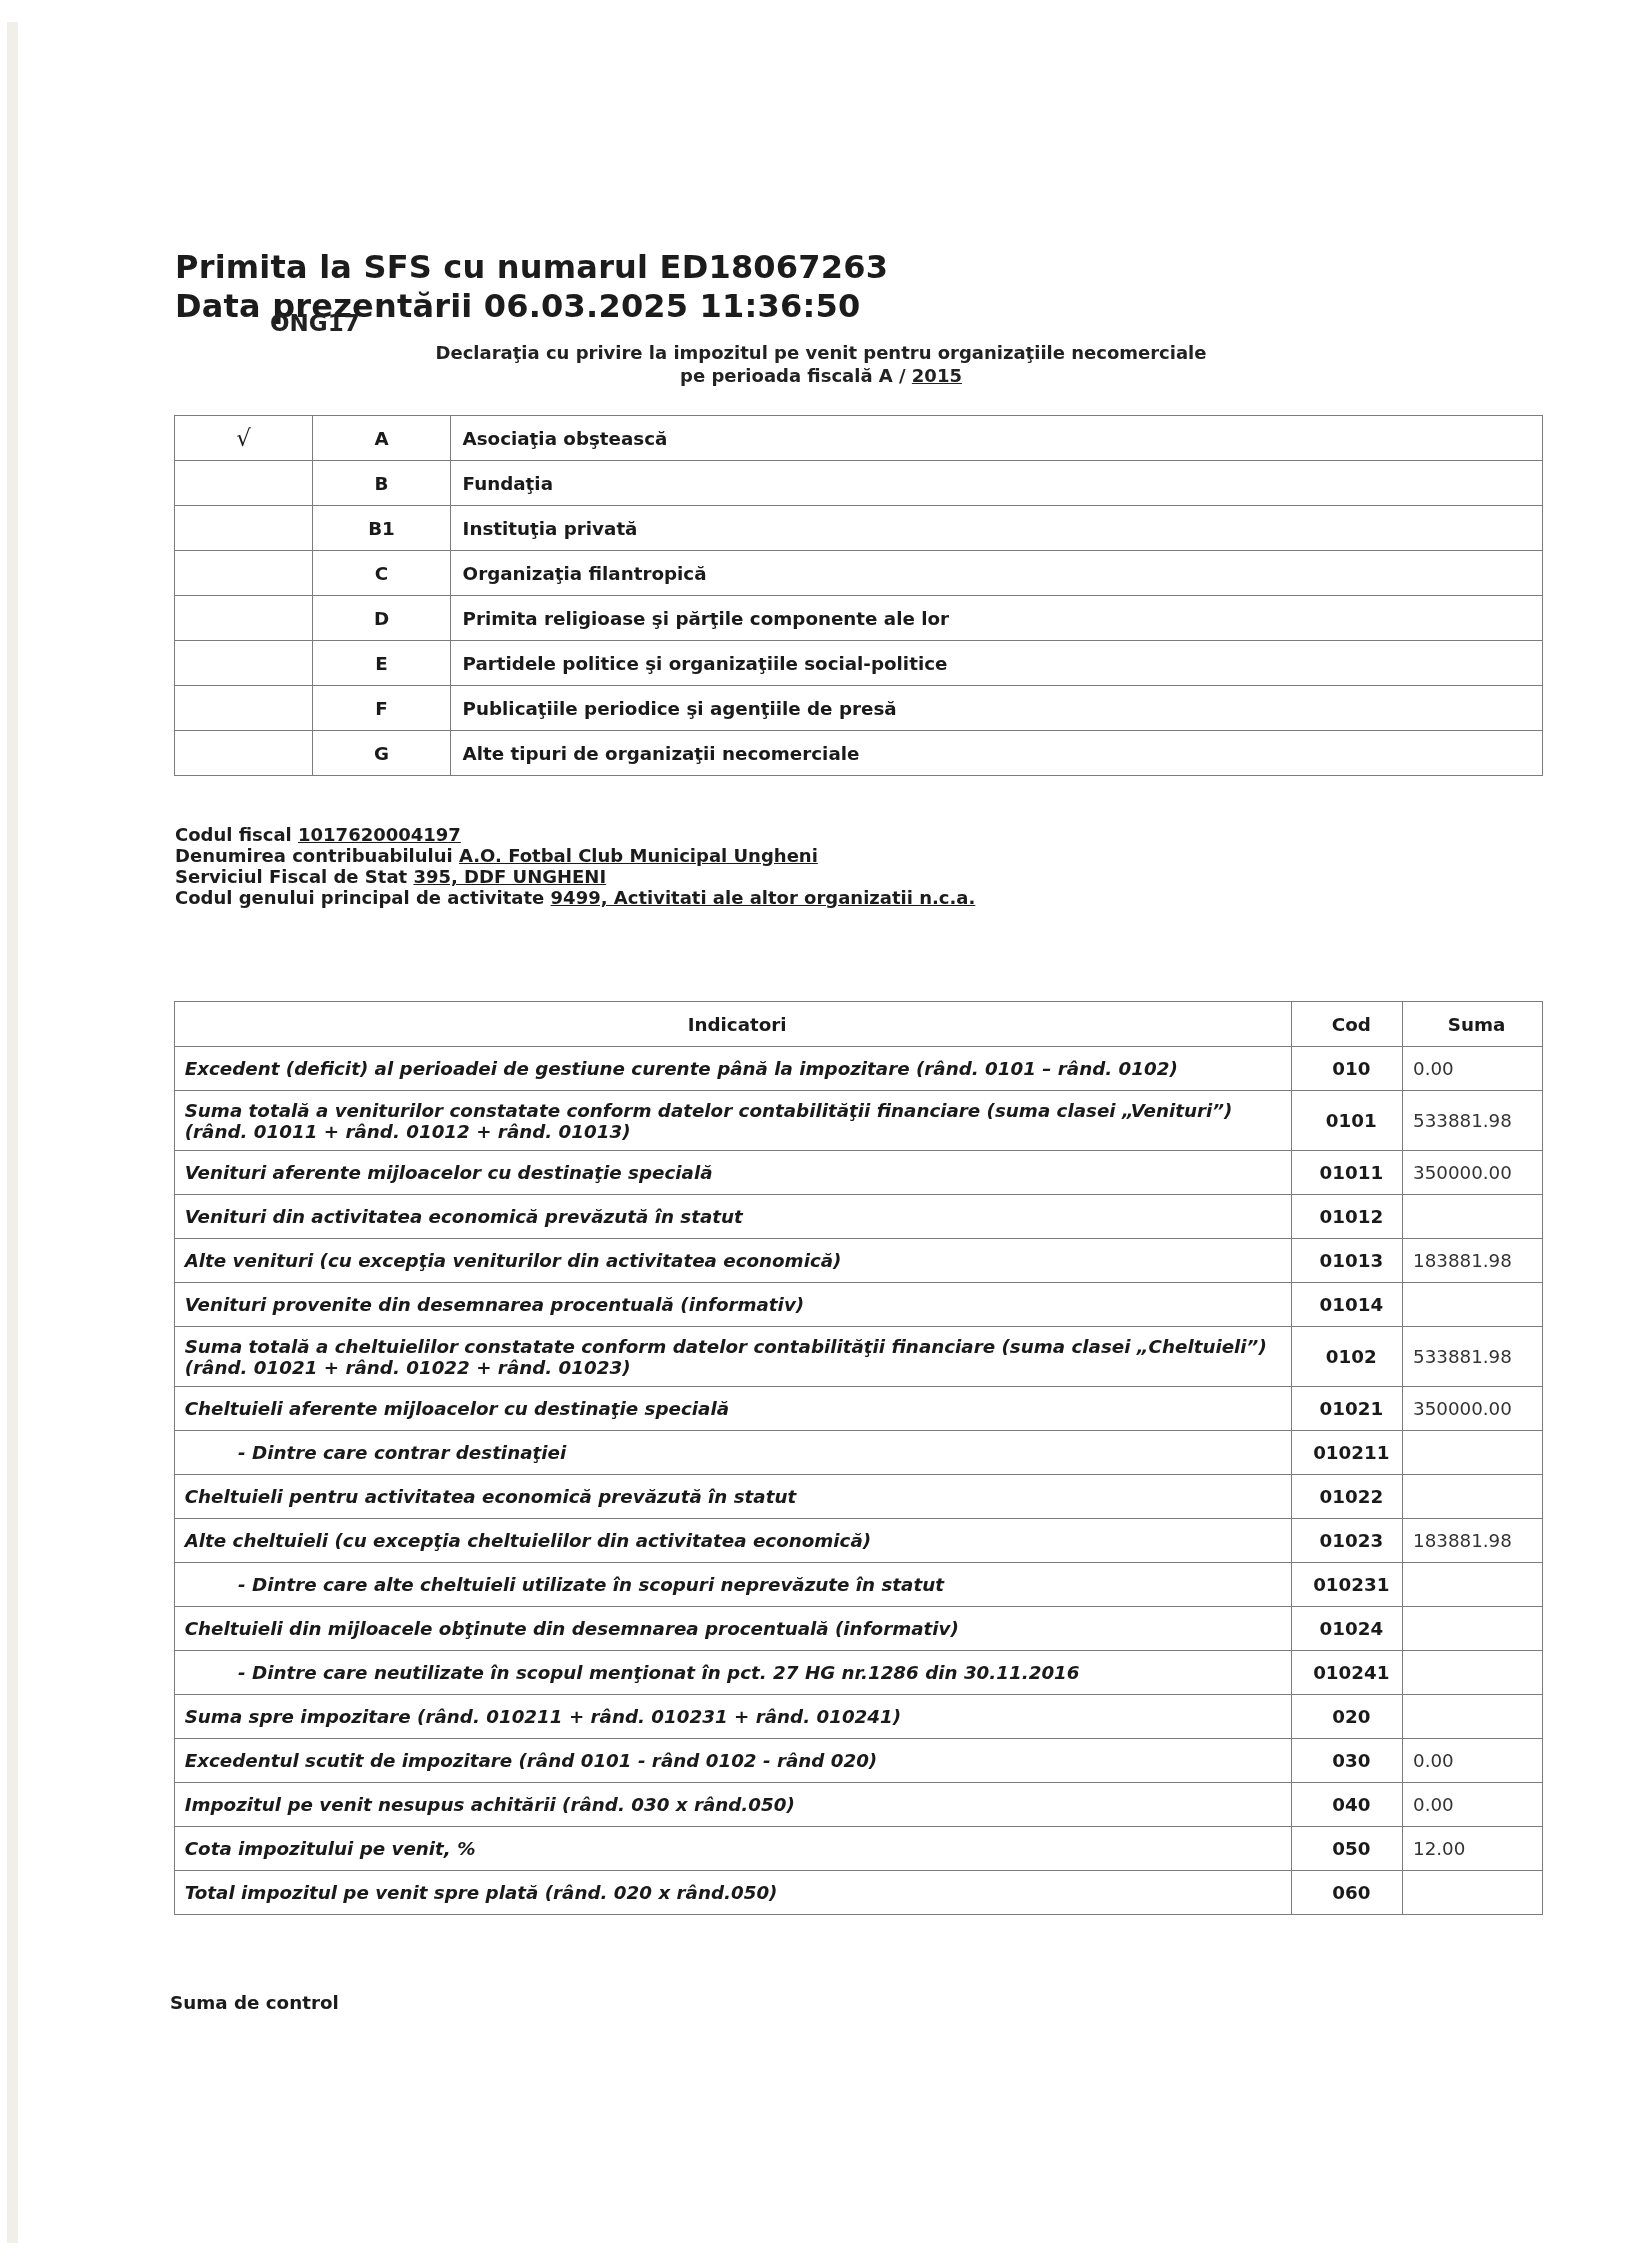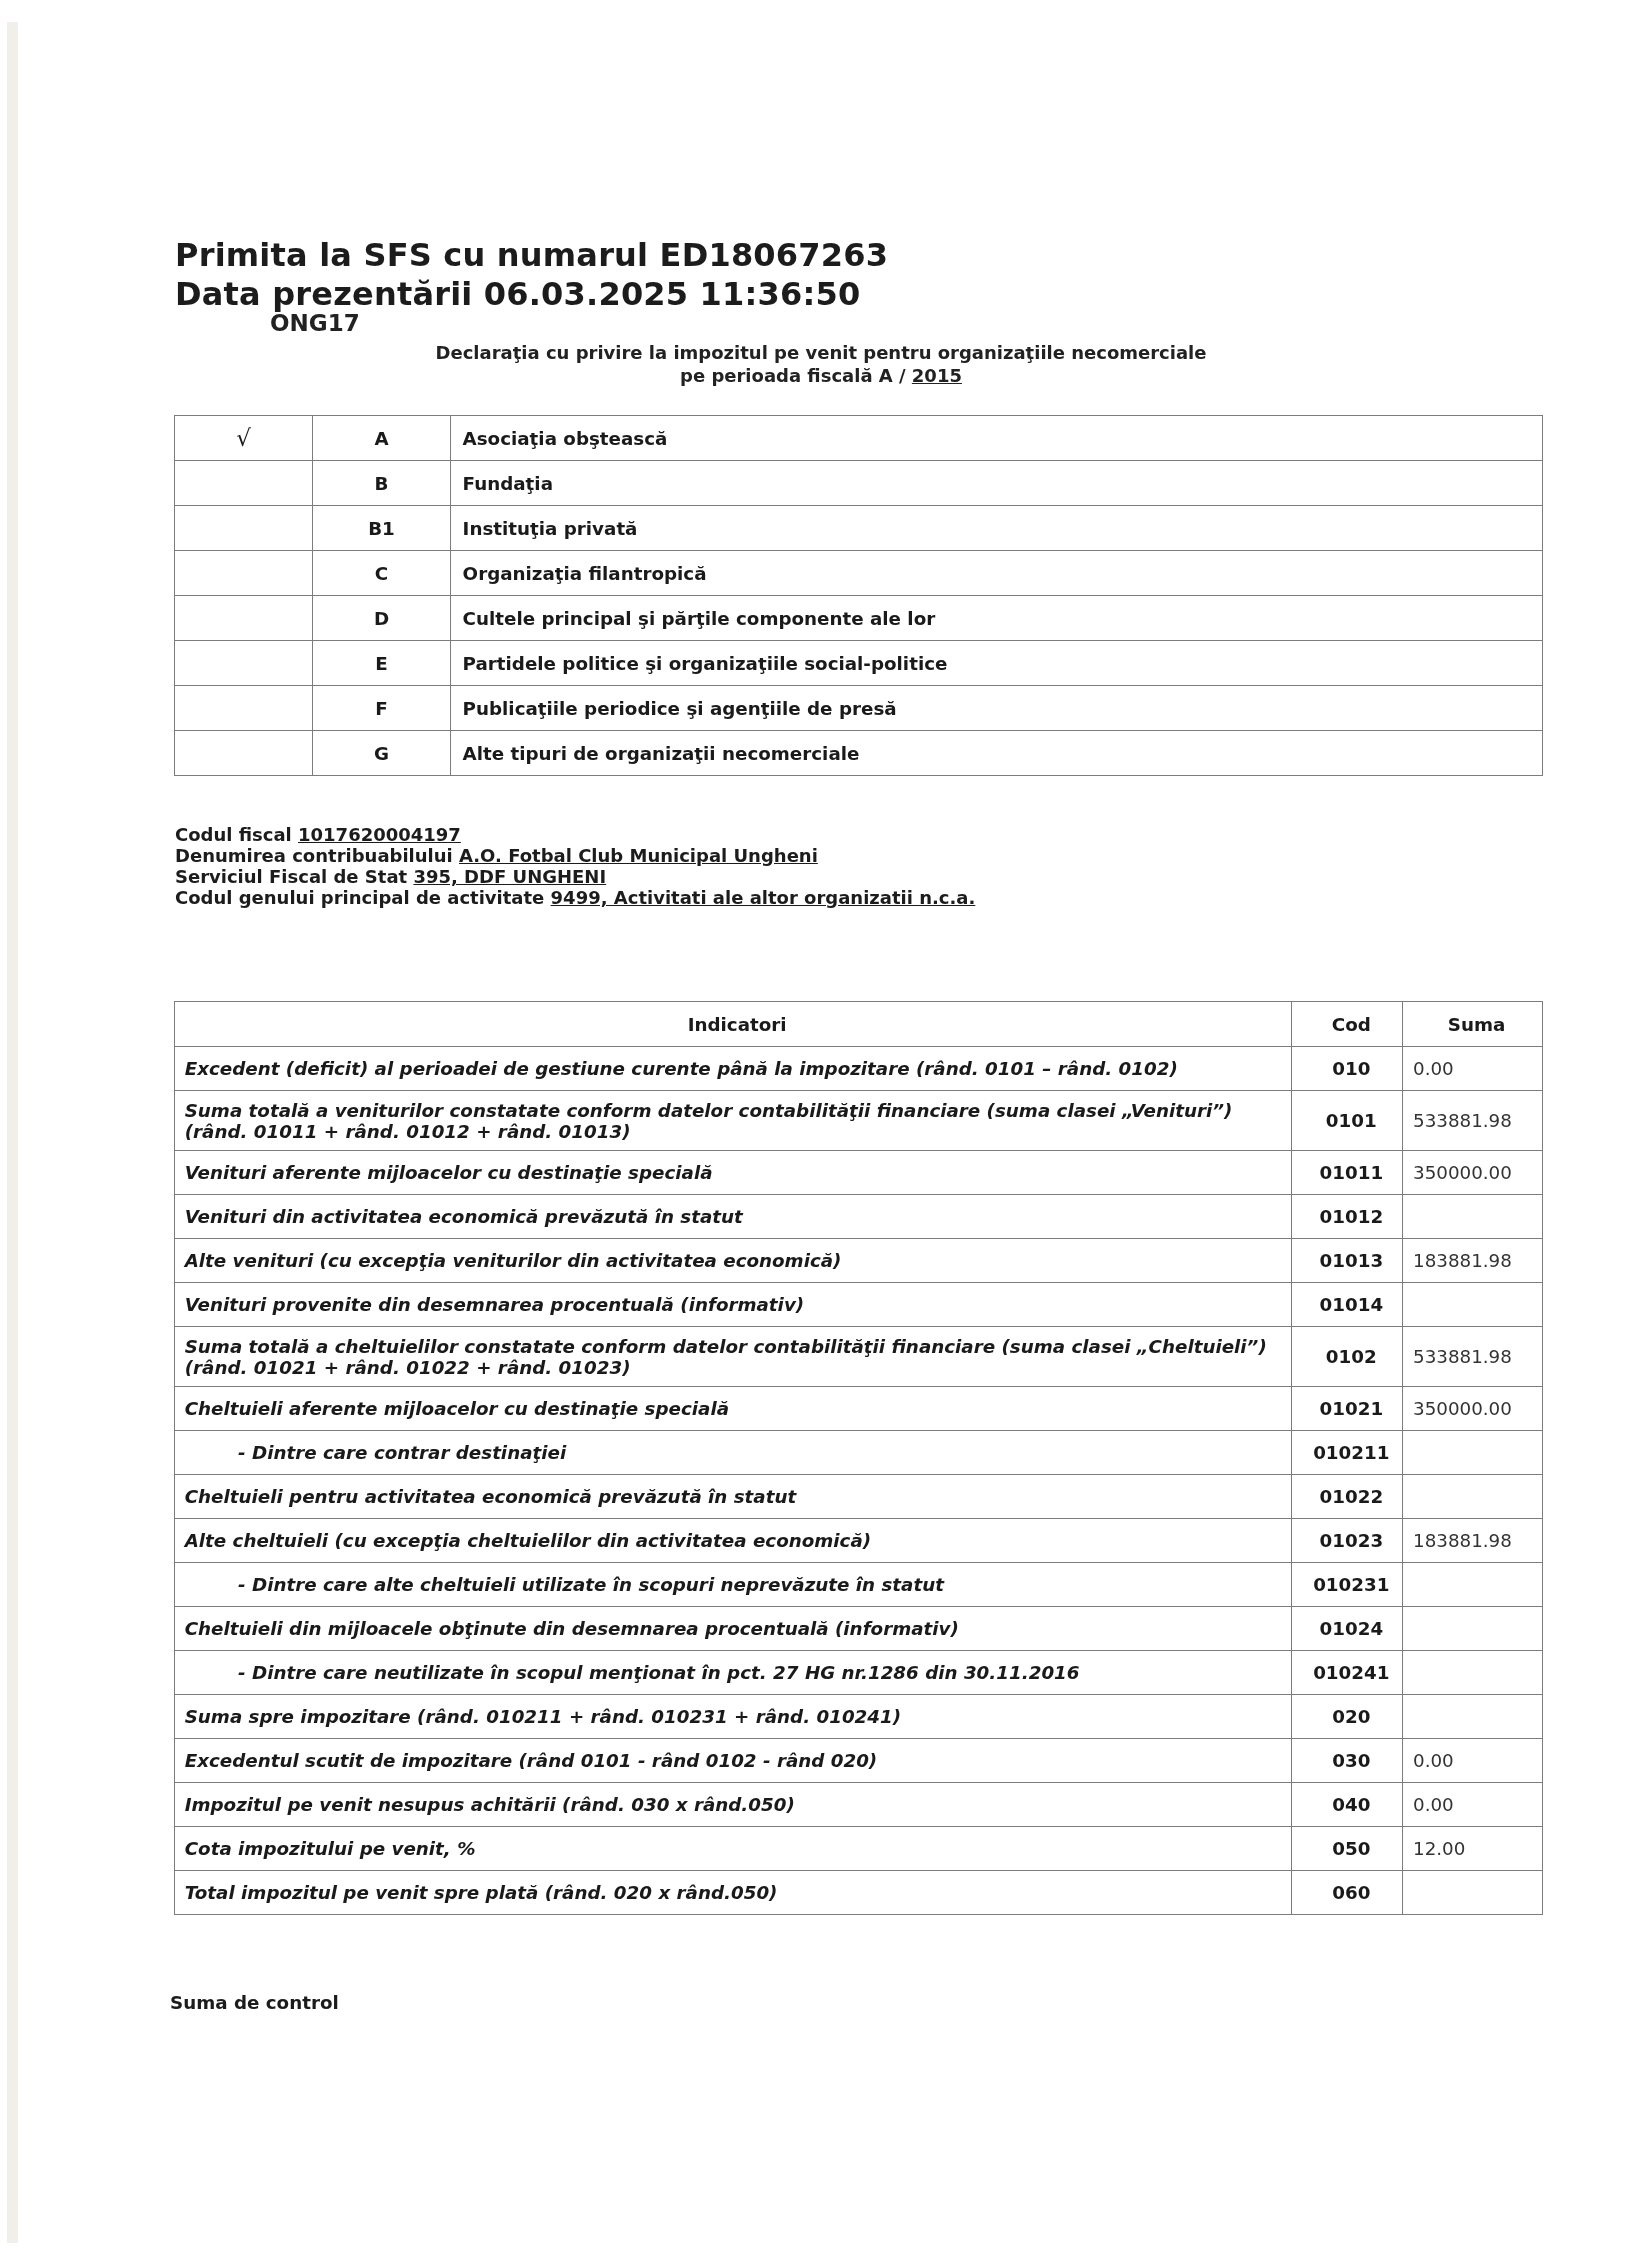--- a/index.html
+++ b/index.html
@@ -6,21 +6,21 @@
   body {
     width: 1641px; height: 2257px; position: relative; overflow: hidden;
     background: #ffffff;
     font-family: "DejaVu Sans", sans-serif;
     color: #1a1a1a;
   }
   .scan-edge {
     position: absolute; left: 6.8px; top: 22px; width: 11.6px; height: 2221px;
     background: #f1efea;
   }
-  .header-block { position: absolute; left: 175px; top: 236px; }
+  .header-block { position: absolute; left: 175px; top: 248px; }
   .header-line {
     font-weight: bold; font-size: 32px; line-height: 39px; color: #1c1c1c;
     white-space: nowrap; letter-spacing: 0.2px;
   }
   .form-code {
     position: absolute; left: 0; width: 1641px; top: 310px; 
     font-weight: bold; font-size: 23px; color: #222;
   }
   .form-code span { margin-left: 270px; }
   .form-title {
@@ -93,21 +93,21 @@
       <td class="c-label">Instituţia privată</td>
     </tr>
     <tr>
       <td class="c-check"></td>
       <td class="c-code">C</td>
       <td class="c-label">Organizaţia filantropică</td>
     </tr>
     <tr>
       <td class="c-check"></td>
       <td class="c-code">D</td>
-      <td class="c-label">Cultele principal şi părţile componente ale lor</td>
+      <td class="c-label">Primita religioase şi părţile componente ale lor</td>
     </tr>
     <tr>
       <td class="c-check"></td>
       <td class="c-code">E</td>
       <td class="c-label">Partidele politice şi organizaţiile social-politice</td>
     </tr>
     <tr>
       <td class="c-check"></td>
       <td class="c-code">F</td>
       <td class="c-label">Publicaţiile periodice şi agenţiile de presă</td>

